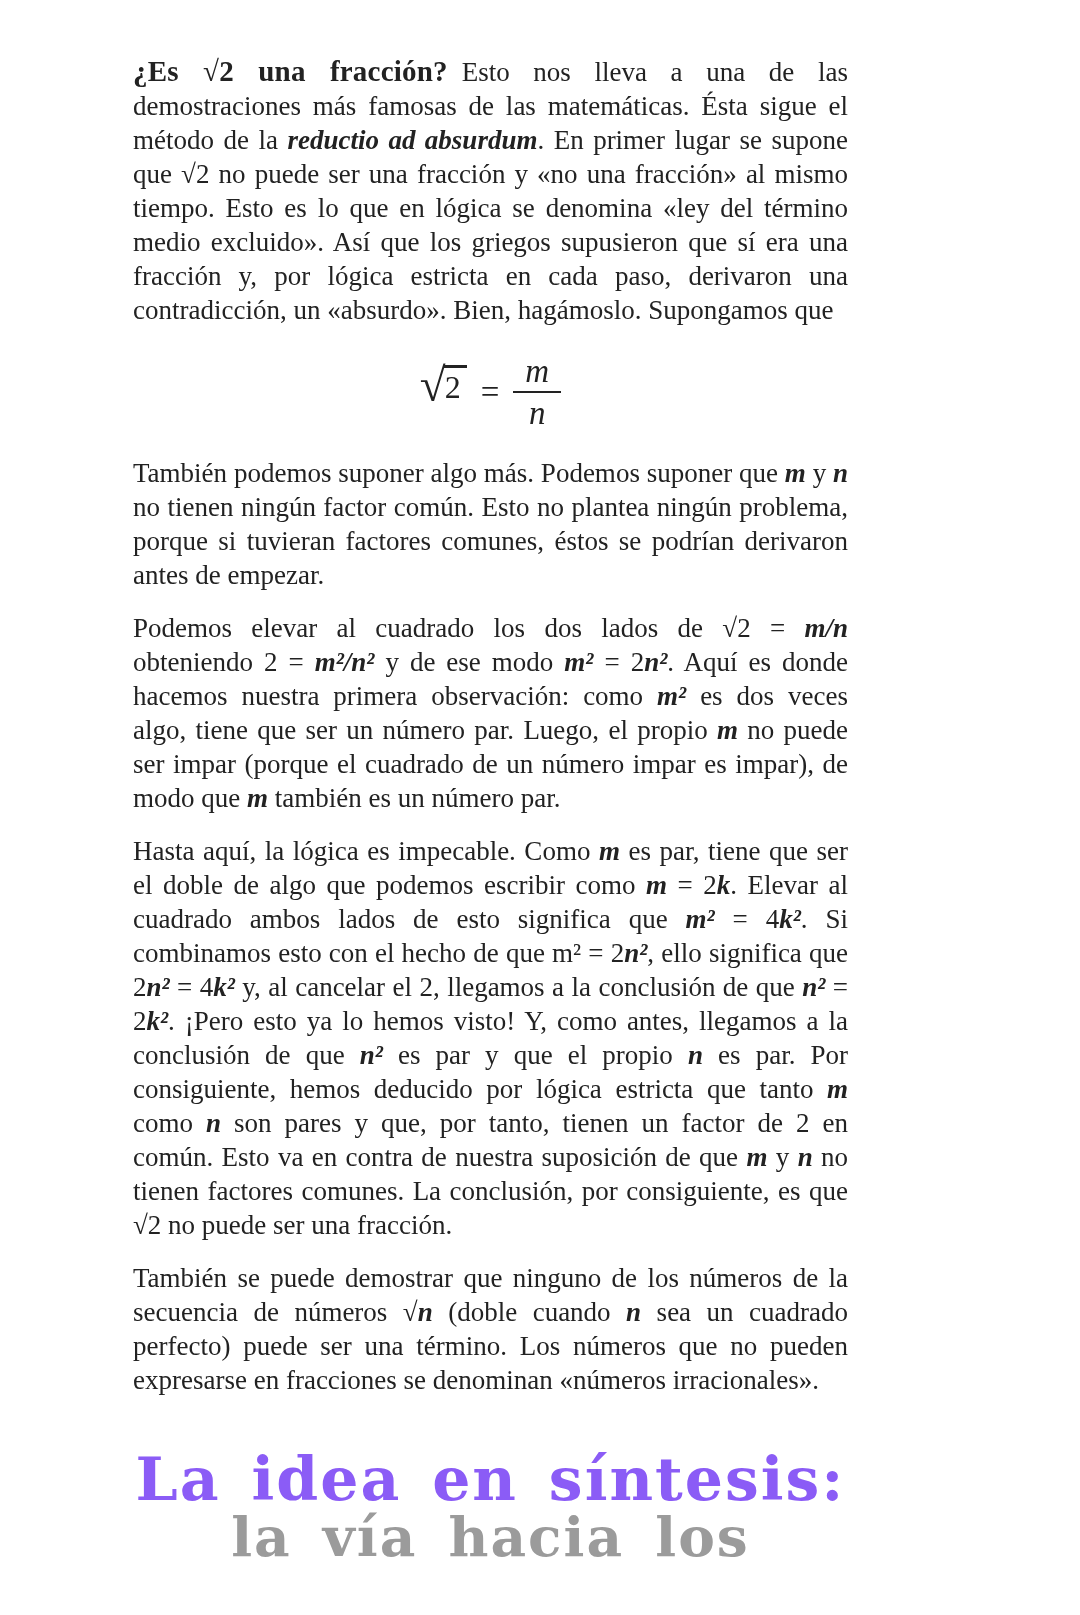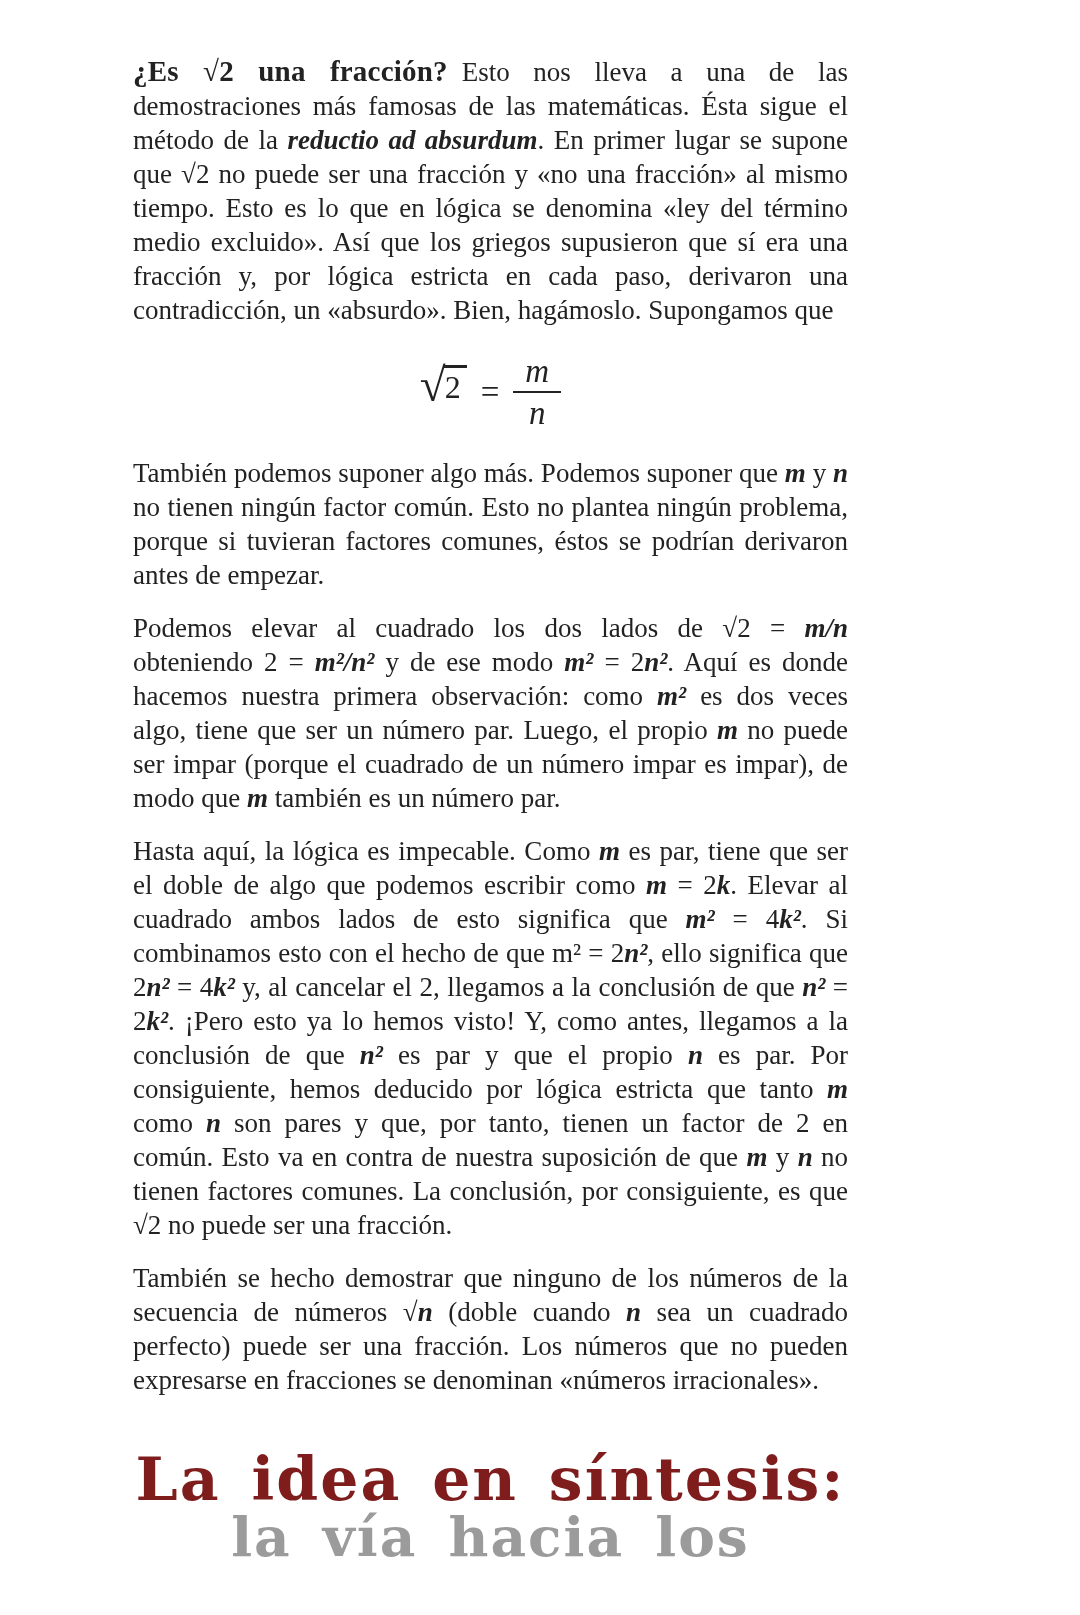--- a/index.html
+++ b/index.html
@@ -87,21 +87,21 @@
       <span class="denominator">n</span>
     </span>
   </div>
 
   <p class="body-paragraph"><span>También podemos suponer algo más. Podemos suponer que </span><span class="run-italic">m</span><span> y </span><span class="run-italic">n</span><span> no tienen ningún factor común. Esto no plantea ningún problema, porque si tuvieran factores comunes, éstos se podrían derivaron antes de empezar.</span></p>
 
   <p class="body-paragraph"><span>Podemos elevar al cuadrado los dos lados de √2 = </span><span class="run-italic">m/n</span><span> obteniendo 2 = </span><span class="run-italic">m²/n²</span><span> y de ese modo </span><span class="run-italic">m²</span><span> = 2</span><span class="run-italic">n²</span><span>. Aquí es donde hacemos nuestra primera observación: como </span><span class="run-italic">m²</span><span> es dos veces algo, tiene que ser un número par. Luego, el propio </span><span class="run-italic">m</span><span> no puede ser impar (porque el cuadrado de un número impar es impar), de modo que </span><span class="run-italic">m</span><span> también es un número par.</span></p>
 
   <p class="body-paragraph"><span>Hasta aquí, la lógica es impecable. Como </span><span class="run-italic">m</span><span> es par, tiene que ser el doble de algo que podemos escribir como </span><span class="run-italic">m</span><span> = 2</span><span class="run-italic">k</span><span>. Elevar al cuadrado ambos lados de esto significa que </span><span class="run-italic">m²</span><span> = 4</span><span class="run-italic">k²</span><span>. Si combinamos esto con el hecho de que m² = 2</span><span class="run-italic">n²</span><span>, ello significa que 2</span><span class="run-italic">n²</span><span> = 4</span><span class="run-italic">k²</span><span> y, al cancelar el 2, llegamos a la conclusión de que </span><span class="run-italic">n²</span><span> = 2</span><span class="run-italic">k²</span><span>. ¡Pero esto ya lo hemos visto! Y, como antes, llegamos a la conclusión de que </span><span class="run-italic">n²</span><span> es par y que el propio </span><span class="run-italic">n</span><span> es par. Por consiguiente, hemos deducido por lógica estricta que tanto </span><span class="run-italic">m</span><span> como </span><span class="run-italic">n</span><span> son pares y que, por tanto, tienen un factor de 2 en común. Esto va en contra de nuestra suposición de que </span><span class="run-italic">m</span><span> y </span><span class="run-italic">n</span><span> no tienen factores comunes. La conclusión, por consiguiente, es que √2 no puede ser una fracción.</span></p>
 
-  <p class="body-paragraph"><span>También se hecho demostrar que ninguno de los números de la secuencia de números √</span><span class="run-italic">n</span><span> (doble cuando </span><span class="run-italic">n</span><span> sea un cuadrado perfecto) puede ser una fracción. Los números que no pueden expresarse en fracciones se denominan «números irracionales».</span></p>
+  <p class="body-paragraph"><span>También se puede demostrar que ninguno de los números de la secuencia de números √</span><span class="run-italic">n</span><span> (doble cuando </span><span class="run-italic">n</span><span> sea un cuadrado perfecto) puede ser una término. Los números que no pueden expresarse en fracciones se denominan «números irracionales».</span></p>
 
   <div class="summary-title">
-    <div class="title-line1" style="color: #7f1d1d;">La idea en síntesis:</div>
+    <div class="title-line1" style="color: #8b5cf6;">La idea en síntesis:</div>
     <div class="title-line2" style="color: rgb(155, 155, 155);">la vía hacia los</div>
 
   </div>
 
 </div>
 
 </body></html>

